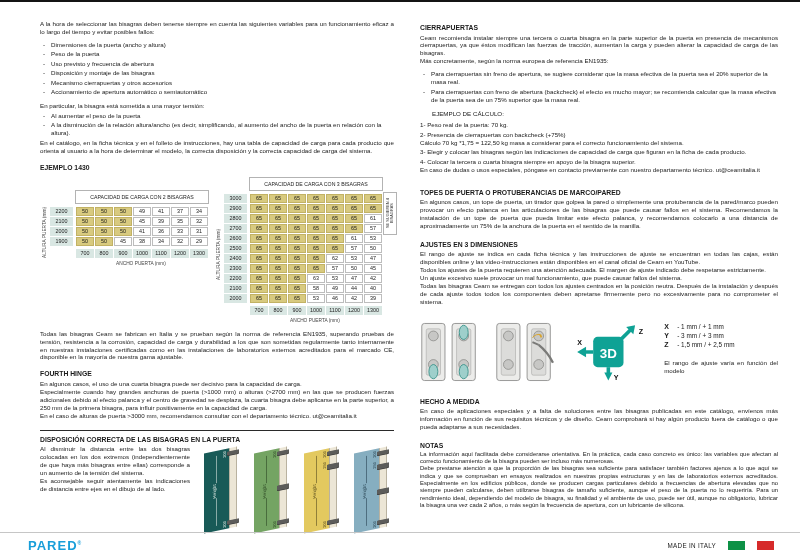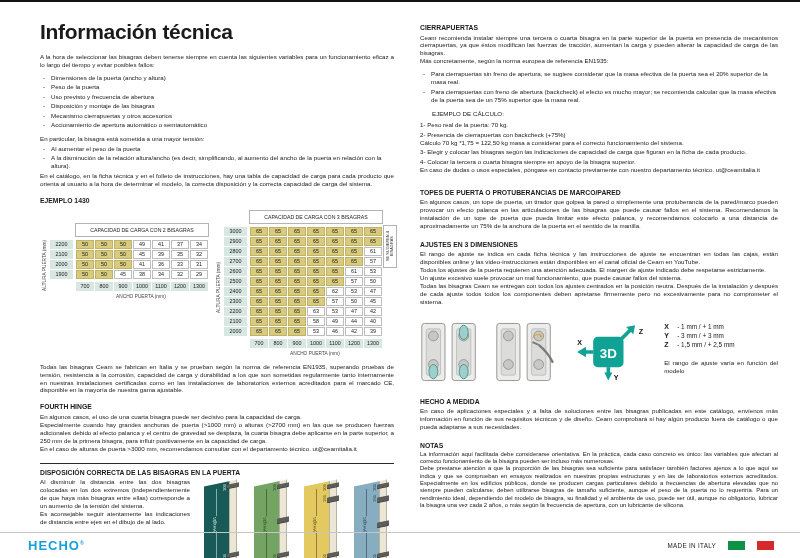--- a/index.html
+++ b/index.html
@@ -76,21 +76,20 @@
   .madein{position:absolute;right:26px;bottom:8px;display:flex;align-items:center;gap:12px;}
   .madein-text{font-size:6.3px;letter-spacing:.3px;color:#222;}
   .flag{width:17px;height:9px;}
 </style>
 </head>
 <body>
 
 <div class="toprule"></div>
 
 <div class="col-left">
-  <h1>Información técnica</h1>
 
   <p class="body">A la hora de seleccionar las bisagras deben tenerse siempre en cuenta las siguientes variables para un funcionamiento eficaz a lo largo del tiempo y evitar posibles fallos:</p>
   <div>
       <div class="body dash">Dimensiones de la puerta (ancho y altura)</div>
       <div class="body dash">Peso de la puerta</div>
       <div class="body dash">Uso previsto y frecuencia de abertura</div>
       <div class="body dash">Disposición y montaje de las bisagras</div>
       <div class="body dash">Mecanismo cierrapuertas y otros accesorios</div>
       <div class="body dash">Accionamiento de apertura automático o semiautomático</div>
     </div>
@@ -492,18 +491,18 @@
   </section>
 
   <section>
     <h3 class="sec" style="margin-bottom:1.5px;">NOTAS</h3>
     <p class="body pre small">La información aquí facilitada debe considerarse orientativa. En la práctica, cada caso concreto es único: las variables que afectan al correcto funcionamiento de la bisagra pueden ser incluso más numerosas.
 Debe prestarse atención a que la proporción de las bisagras sea suficiente para satisfacer también factores ajenos a lo que aquí se indica y que se comprueban en ensayos realizados en nuestras propias estructuras y en las de laboratorios externos acreditados. Especialmente en los edificios públicos, donde se producen cargas particulares debido a frecuencias de abertura elevadas que no siempre pueden calcularse, deben utilizarse bisagras de tamaño suficiente, aunque el peso de la puerta no lo requeriría. Para un rendimiento ideal, dependiendo del modelo de bisagra, su finalidad y el ambiente de uso, puede ser útil, aunque no obligatorio, lubricar la bisagra una vez cada 2 años, o más según la frecuencia de apertura, con un lubricante de silicona.</p>
   </section>
 </div>
 
 <div class="footer-rule"></div>
-<div id="ceam-logo" class="ceam-logo" style="color: rgb(24, 158, 217);"><span>HECHO</span><sup>®</sup></div>
+<div id="ceam-logo" class="ceam-logo" style="color: rgb(24, 158, 217);"><span>PARED</span><sup>®</sup></div>
 <div class="madein">
   <span class="madein-text">MADE IN ITALY</span>
   <span id="flag-green" class="flag" style="background: rgb(13, 145, 70);"></span>
   <span id="flag-red" class="flag" style="background: rgb(214, 42, 42);"></span>
 </div>
 
 </body></html>

